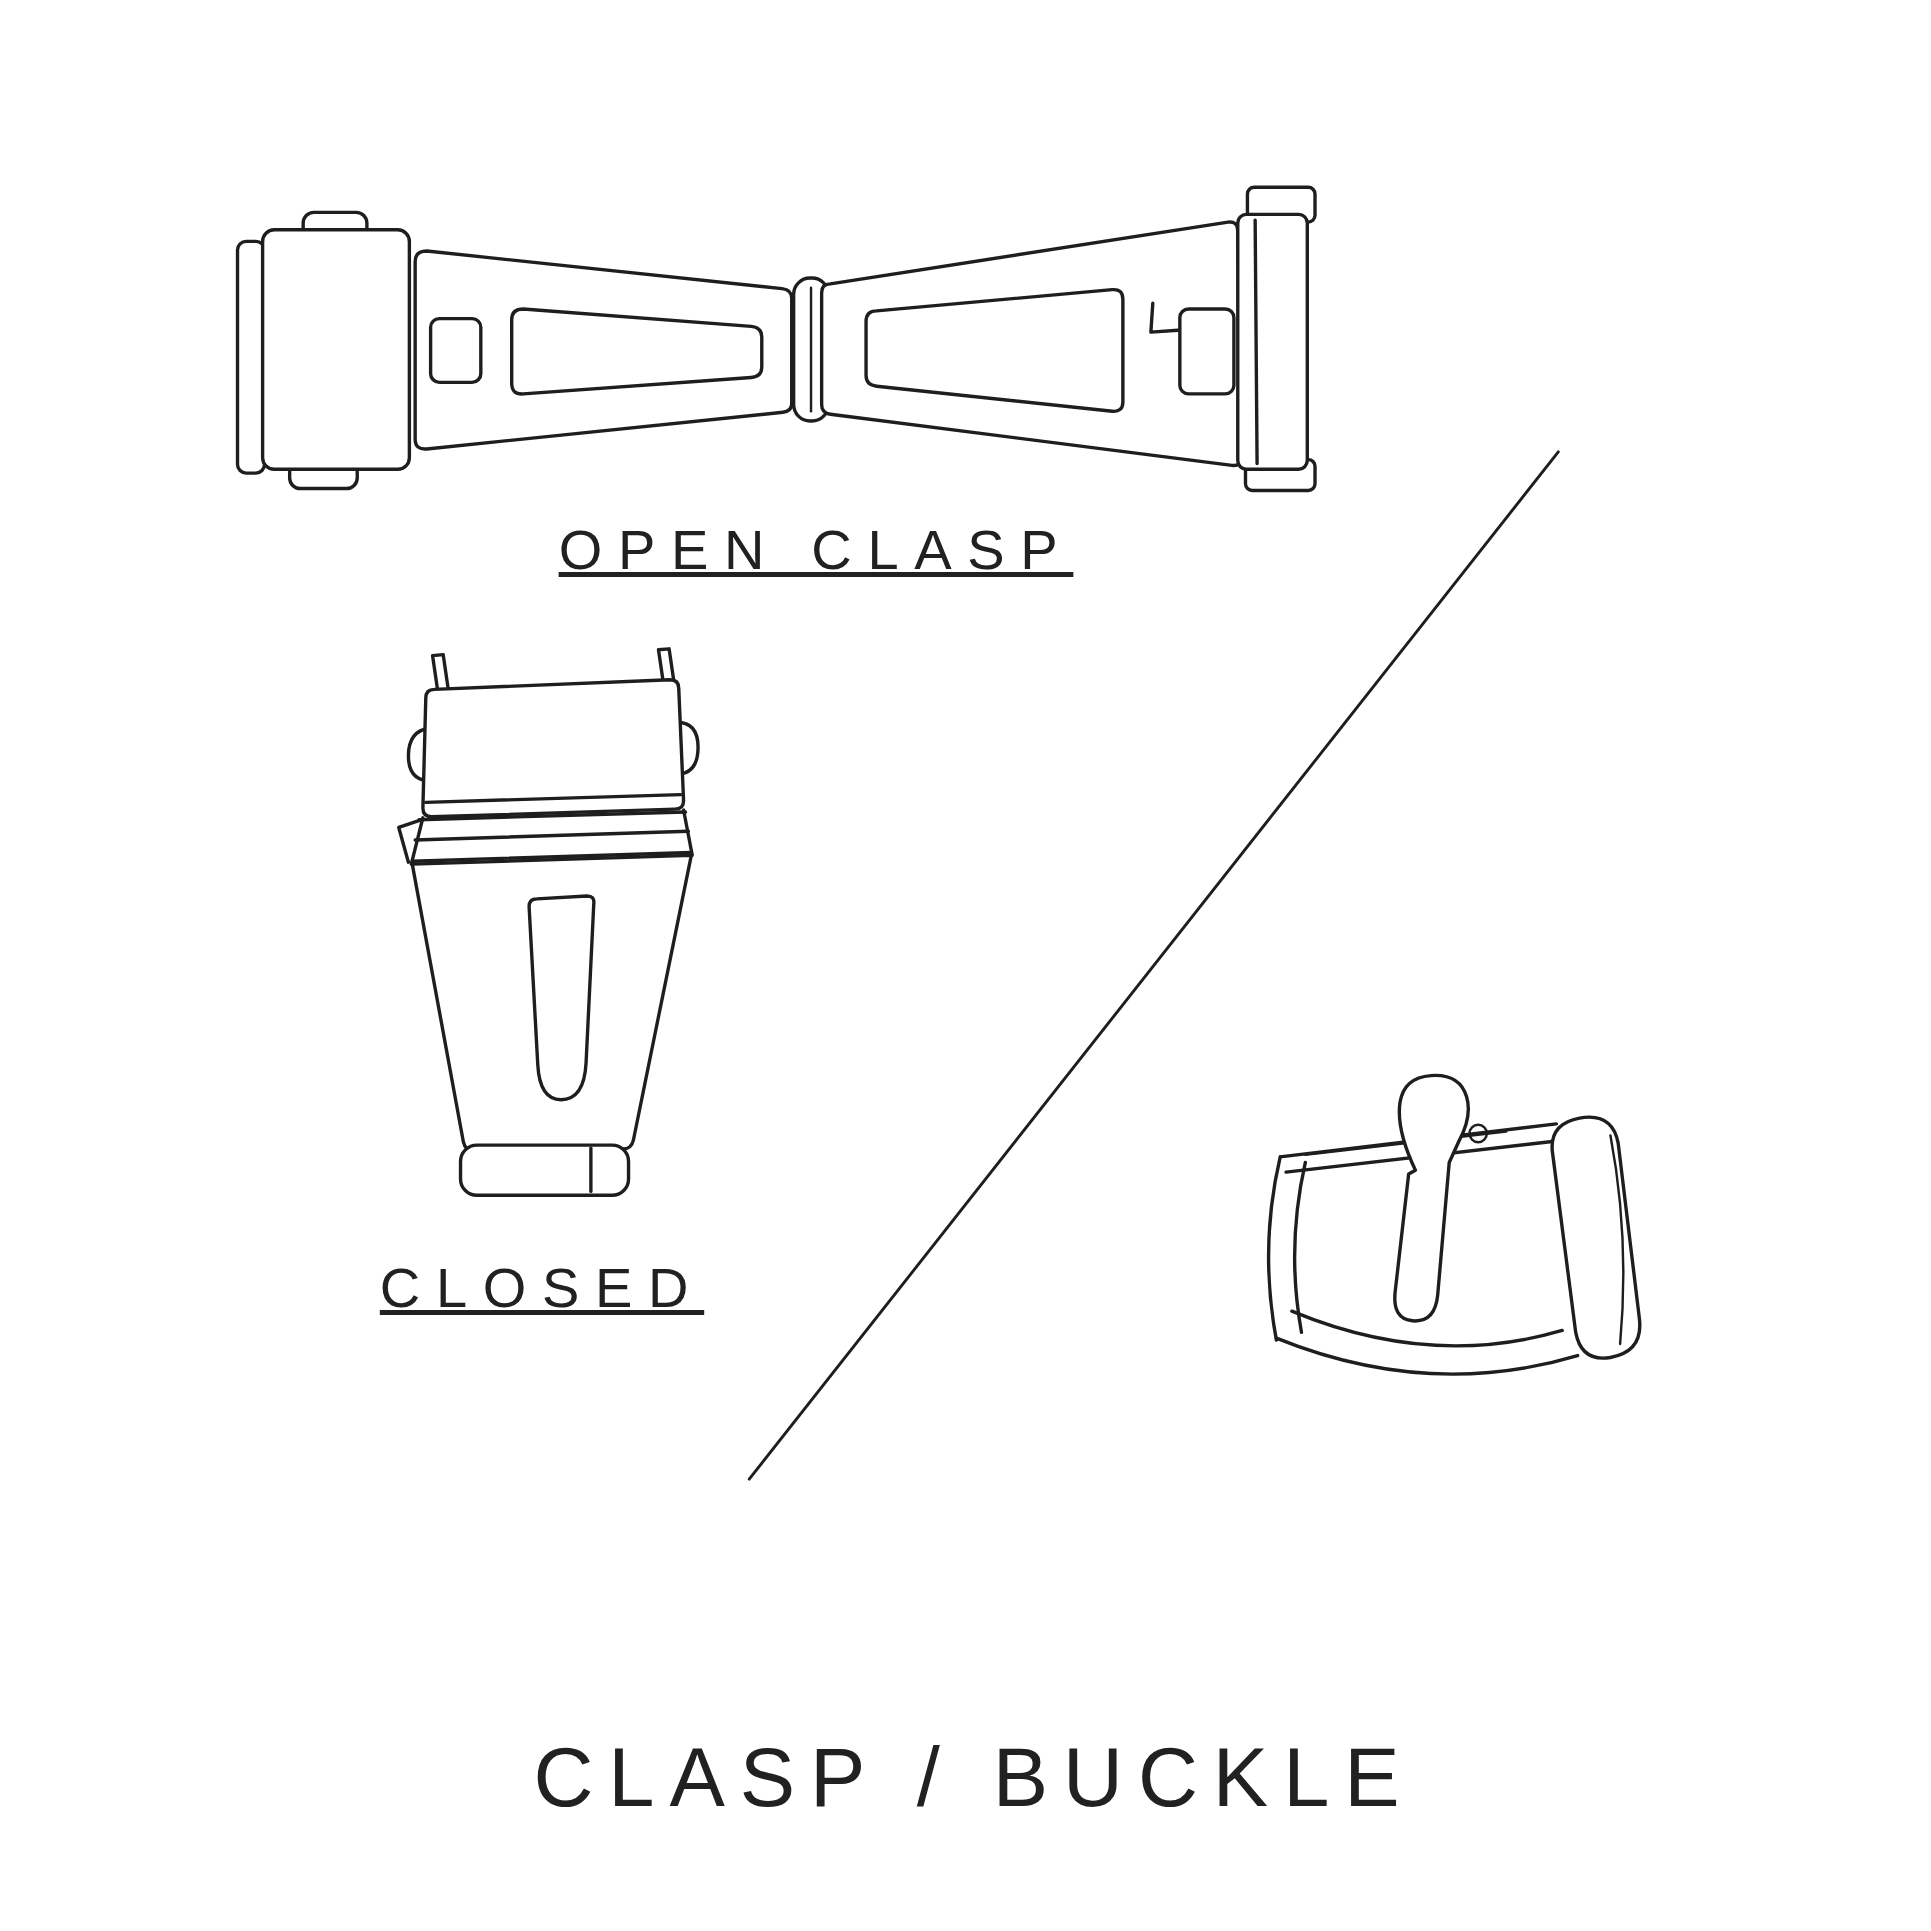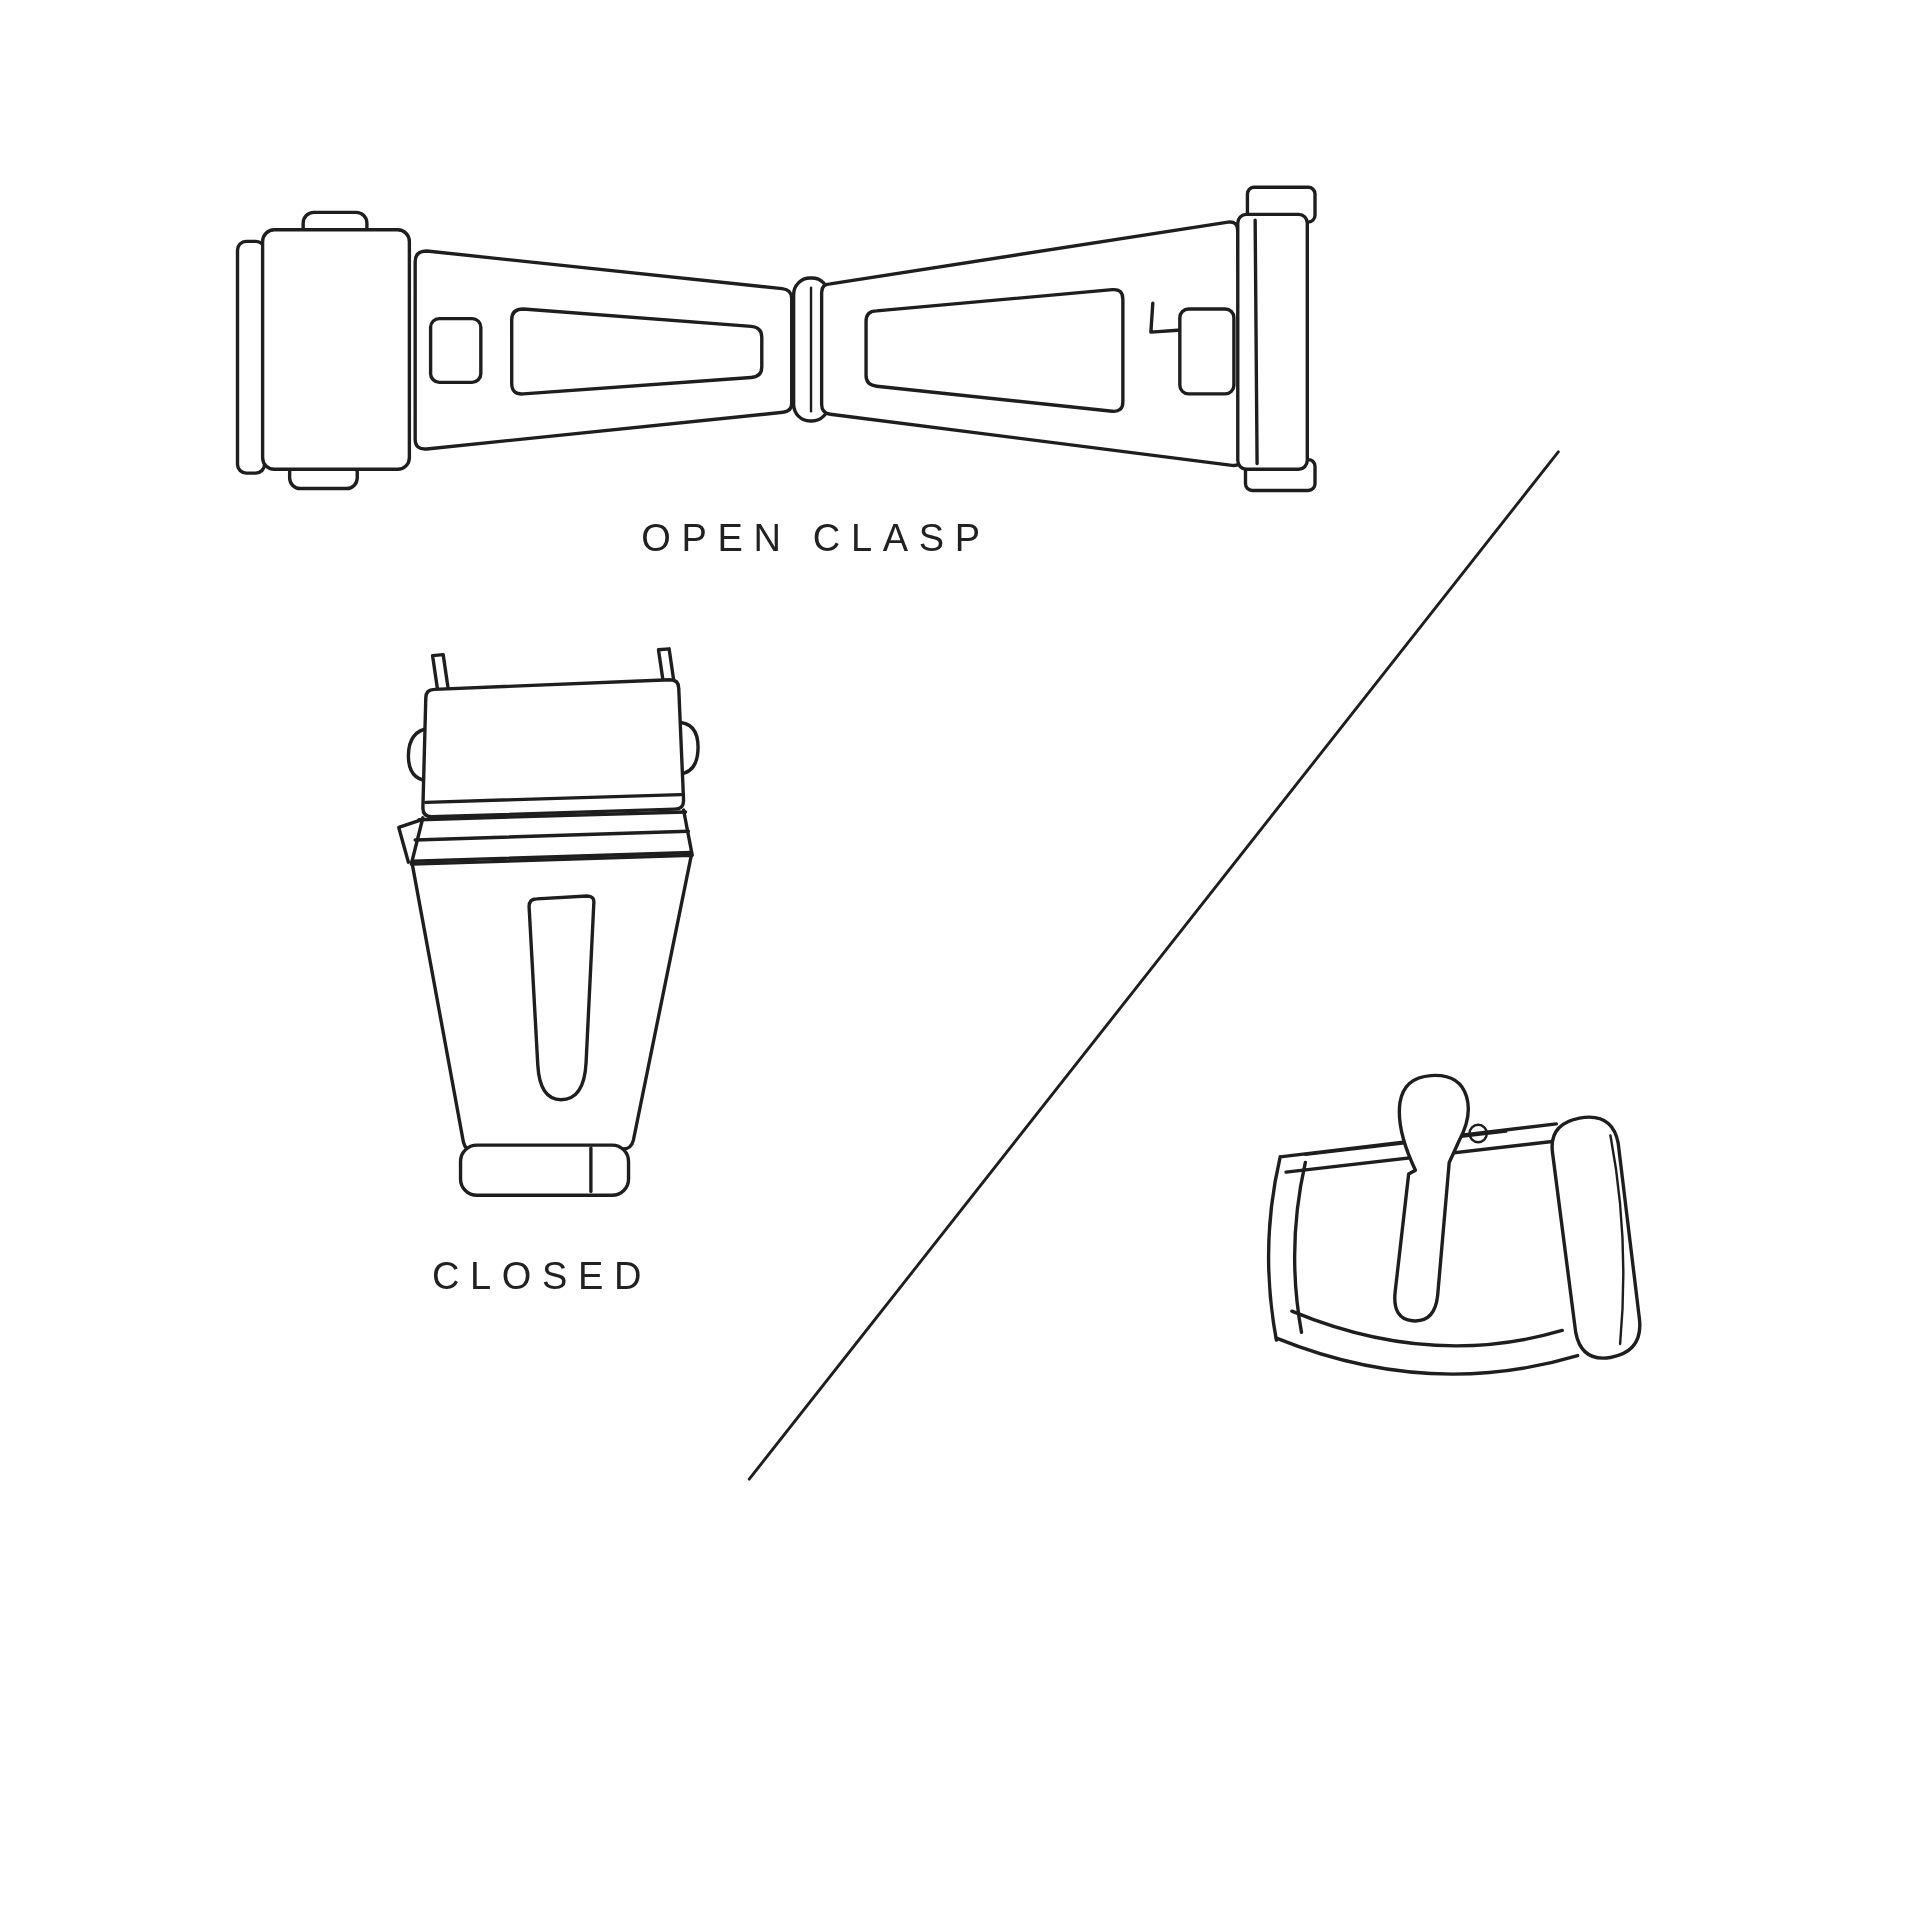--- a/index.html
+++ b/index.html
@@ -36,24 +36,25 @@
     stroke-linecap: round;
     stroke-linejoin: round;
   }
   .thin { stroke-width: 2.5; }
   .divider { stroke-width: 3; }
 
   .label {
     position: absolute;
     transform: translateX(-50%);
     color: #212121;
-    font-size: 38px;
+    font-size: 56px;
     font-weight: 500;
     letter-spacing: 0.28em;
     white-space: nowrap;
+    text-decoration: underline;
   }
   .title {
     position: absolute;
     transform: translateX(-50%);
     color: #212121;
     font-size: 83px;
     font-weight: 500;
     letter-spacing: 0.18em;
     white-space: nowrap;
   }
@@ -146,15 +147,16 @@
       <path class="f" d="M 1466 1212 Q 1446 1170 1450 1142 Q 1454 1116 1482 1114 Q 1512 1112 1519 1136 Q 1525 1156 1511 1182 L 1501 1204 L 1489 1342 Q 1486 1370 1463 1368 Q 1442 1366 1445 1338 L 1459 1216 Z"></path>
 
       <circle class="s thin" cx="1531" cy="1174" r="9"></circle>
     </g>
   </svg>
 
   <div class="label" style="left:816px; top:517px;">OPEN CLASP</div>
 
   <div class="label" style="left:542px; top:1255px;text-align:right;">CLOSED</div>
 
+  <div class="title" style="left:974px; top:1730px;">CLASP / BUCKLE</div>
 
 </div>
 
 
 </body></html>

